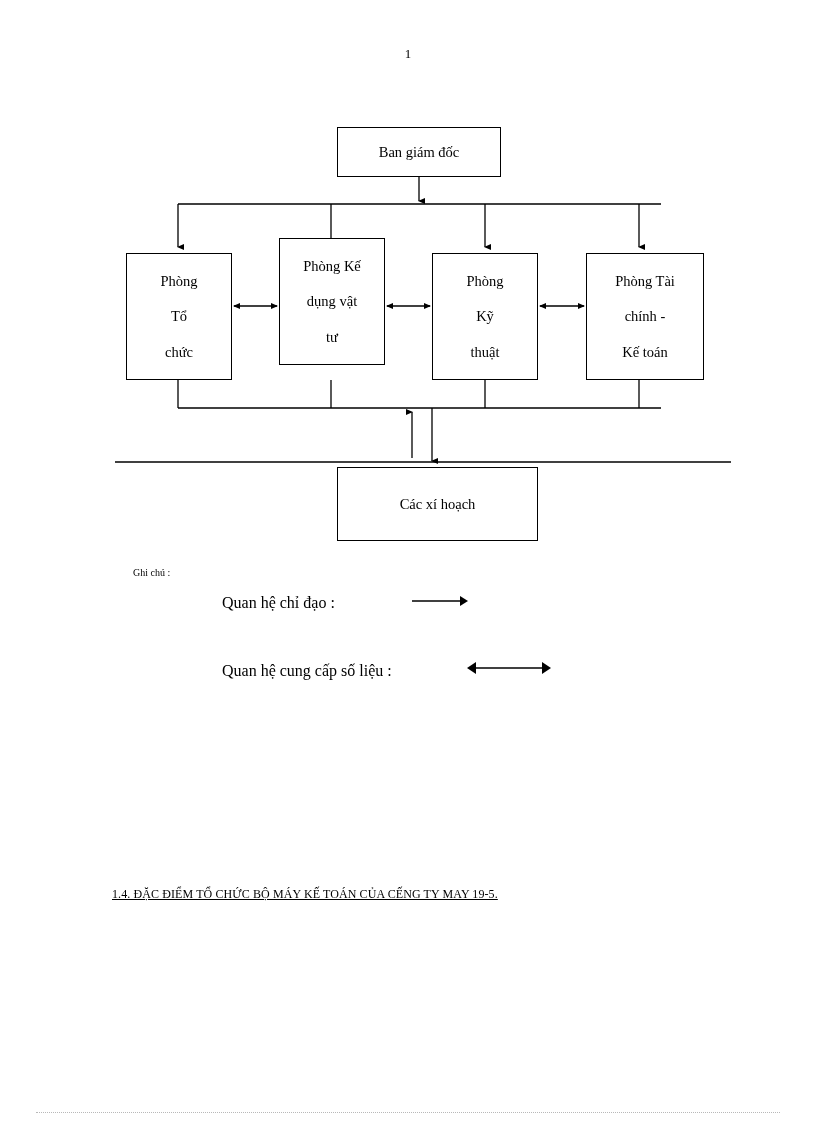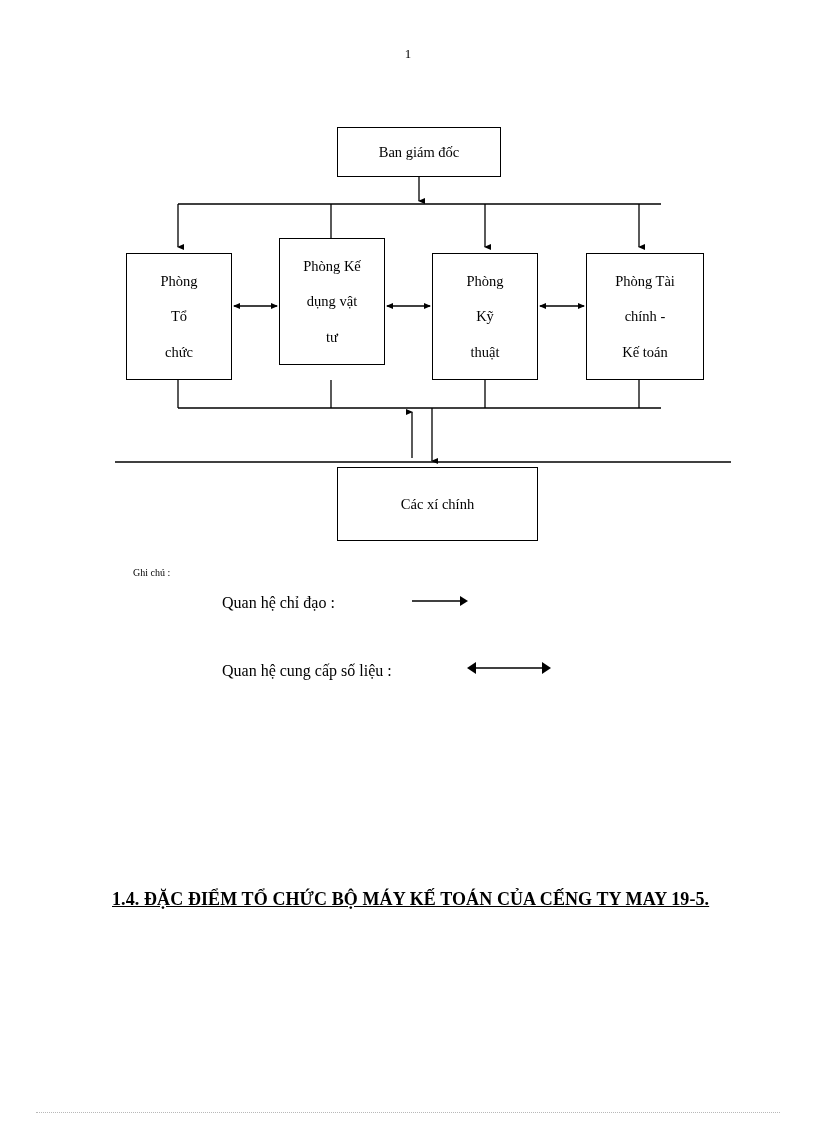--- a/index.html
+++ b/index.html
@@ -143,22 +143,22 @@
   }
 
   
   .content {
     position: absolute;
     left: 112px;
     top: 884px;
     width: 612px;
   }
   .section-heading {
-    font-size: 18px;
-    font-weight: bold;
+    font-size: 12px;
+    font-weight: normal;
     line-height: 1.72;
     text-decoration: underline;
     margin: 0 0 2px 0;
     letter-spacing: 0.1px;
   }
   .body-paragraph {
     font-size: 15.5px;
     line-height: 1.83;
     margin: 0;
     text-align: justify;
@@ -247,21 +247,21 @@
       <span class="line">thuật</span>
     </div>
 
     <div class="node-box node-dept" id="node-dept-3">
       <span class="line">Phòng Tài</span>
       <span class="line">chính -</span>
       <span class="line">Kế toán</span>
     </div>
 
     <div class="node-box" id="node-enterprise">
-      <span class="line">Các xí chính</span>
+      <span class="line">Các xí hoạch</span>
     </div>
 
   </div>
 
   <div class="legend">
     <div class="legend-title">Ghi chú :</div>
 
     <div class="legend-row-label" id="legend-label-0">Quan hệ chỉ đạo :</div>
     <svg class="legend-arrow" id="legend-arrow-0" width="62" height="20">
       <line x1="4" y1="10" x2="52" y2="10" stroke="#000000" stroke-width="1.5"></line>

